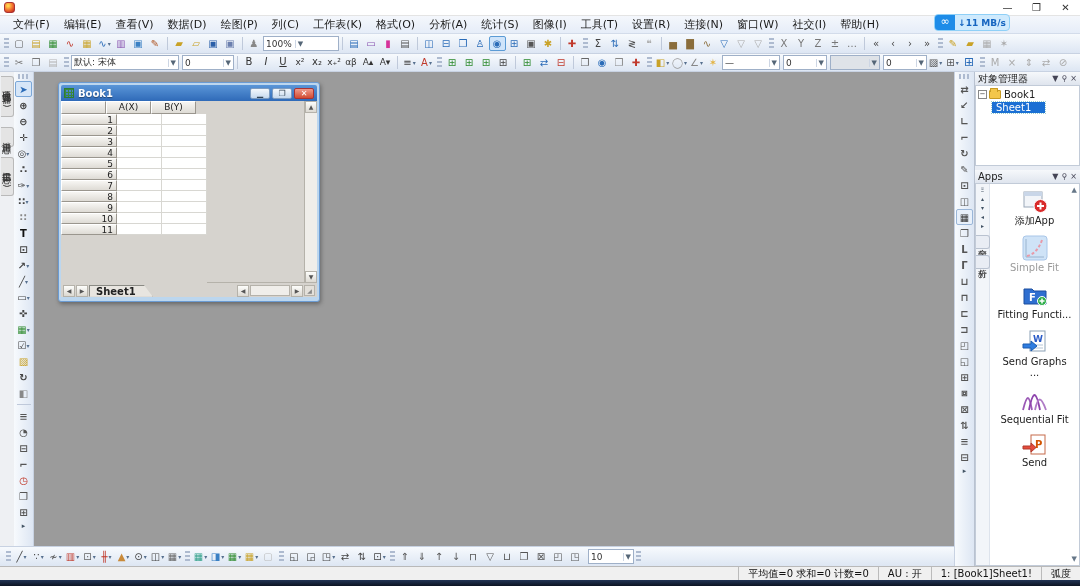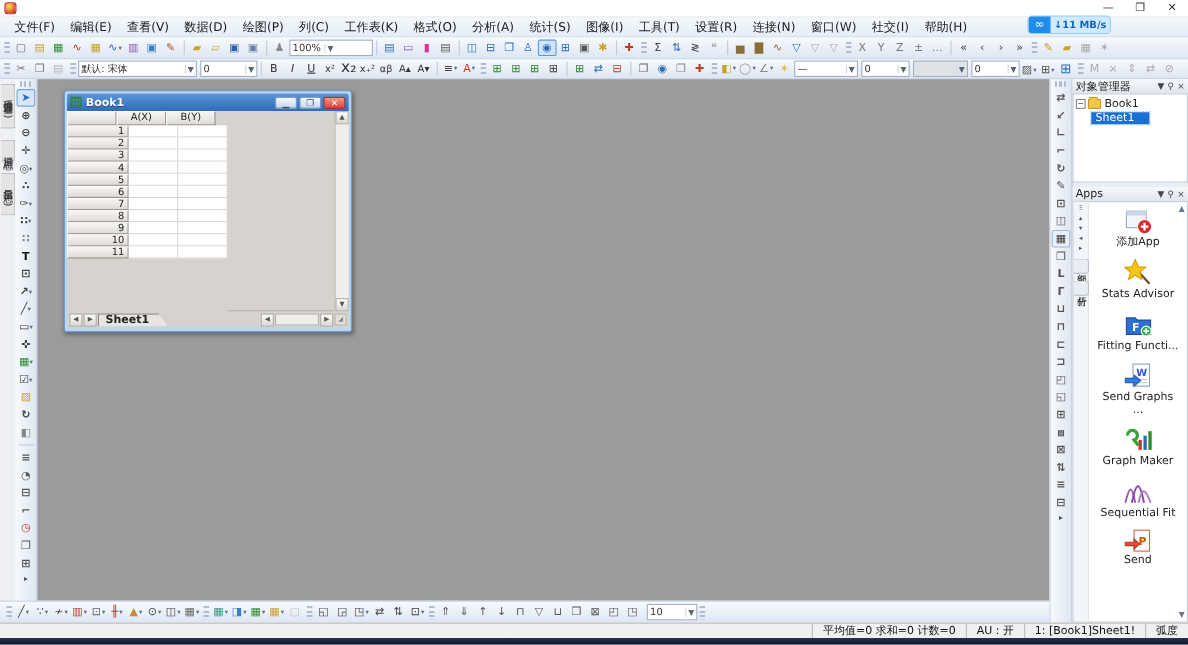--- a/index.html
+++ b/index.html
@@ -355,21 +355,21 @@
           <i></i>
         </span><span class="ti" style="font-style:italic;color:#333" title="italic-icon">
           <b>I</b>
           <i></i>
         </span><span class="ti" style="text-decoration:underline;color:#333" title="underline-icon">
           <b>U</b>
           <i></i>
         </span><span class="ti" style="color:#333;font-size:9px" title="superscript-icon">
           <b>x²</b>
           <i></i>
-        </span><span class="ti" style="color:#333;font-size:14px" title="subscript-icon">
+        </span><span class="ti" style="color:#333;font-size:10px" title="subscript-icon">
           <b>x₂</b>
           <i></i>
         </span><span class="ti" style="color:#333;font-size:9px" title="subsuperscript-icon">
           <b>x₊²</b>
           <i></i>
         </span><span class="ti" style="color:#333;font-size:9px" title="greek-icon">
           <b>αβ</b>
           <i></i>
         </span><span class="ti" style="color:#333;font-size:9px" title="increase-font-icon">
           <b>A▴</b>
@@ -863,52 +863,44 @@
             <svg width="26" height="26">
                 <rect x="2" y="4" width="18" height="15" fill="#f2f5f9" stroke="#9aa7b8"></rect>
                 <rect x="2" y="4" width="18" height="4" fill="#c9d6e8"></rect>
                 <circle cx="18.5" cy="18" r="6.5" fill="#d92b2b" stroke="#fff"></circle>
                 <path d="M18.5 14.5v7M15 18h7" stroke="#fff" stroke-width="2" fill="none"></path>
               </svg>
             <span class="app-label">添加App</span>
           </div>
           <div class="app-item">
             <svg width="26" height="26">
-                <line x1="13" y1="12" x2="23" y2="23" stroke="#6b4f2a" stroke-width="2"></line>
-                <polygon points="10,1 12.8,7.5 19.5,8 14.3,12.3 16,19 10,15.2 4,19 5.7,12.3 0.5,8 7.2,7.5" fill="#f5c518" stroke="#d99a00"></polygon>
+                <rect x="1" y="1" width="24" height="24" rx="3" fill="#cfe3f7" stroke="#a9c6e8"></rect>
+                <path d="M4 4v18h18" stroke="#9ab4cf" fill="none"></path>
+                <path d="M5 21 Q15 19 20 5" fill="none" stroke="#e89aa8" stroke-width="2" stroke-dasharray="3 2"></path>
               </svg>
-            <span class="app-label">Stats Advisor</span>
+            <span class="app-label dim">Simple Fit</span>
           </div>
           <div class="app-item">
             <svg width="26" height="26">
                 <path d="M2 7h8l2 2h12v13H2z" fill="#2f6fd0" stroke="#1d4f9e"></path>
                 <text x="7" y="19" fill="#fff" font-size="10" font-weight="bold" font-family="DejaVu Serif,serif">F</text>
                 <circle cx="20" cy="19" r="4.5" fill="#2fae4a" stroke="#fff"></circle>
                 <path d="M20 16.5v5M17.5 19h5" stroke="#fff" stroke-width="1.5" fill="none"></path>
               </svg>
             <span class="app-label">Fitting Functi...</span>
           </div>
           <div class="app-item">
             <svg width="26" height="26">
                 <rect x="8" y="2" width="15" height="20" fill="#fff" stroke="#8aa0b5"></rect>
                 <text x="11" y="13" font-size="9" fill="#2b5cc8" font-weight="bold">W</text>
                 <line x1="10" y1="16" x2="21" y2="16" stroke="#b5c5d5"></line>
                 <line x1="10" y1="19" x2="21" y2="19" stroke="#b5c5d5"></line>
                 <path d="M1 15h8v-3l6 5-6 5v-3H1z" fill="#2f7de0" stroke="#1d5cb0"></path>
               </svg>
             <span class="app-label">Send Graphs ...</span>
-          </div>
-          <div class="app-item">
-            <svg width="26" height="26">
-                <rect x="13" y="13" width="3" height="9" fill="#c0392b"></rect>
-                <rect x="17.5" y="9" width="3" height="13" fill="#2b6cb8"></rect>
-                <rect x="22" y="5" width="3" height="17" fill="#2e8b2e"></rect>
-                <path d="M3 9 a4.5 4.5 0 1 1 6 4 l4 5" stroke="#3aa33a" stroke-width="3" fill="none"></path>
-              </svg>
-            <span class="app-label">Graph Maker</span>
           </div>
           <div class="app-item">
             <svg width="26" height="26">
                 <path d="M1 23 C5 7 7 7 10 23" stroke="#9b59b6" fill="none" stroke-width="1.8"></path>
                 <path d="M7 23 C11 3 14 3 18 23" stroke="#8e44ad" fill="none" stroke-width="1.8"></path>
                 <path d="M13 23 C16 9 19 9 24 23" stroke="#b07cc6" fill="none" stroke-width="1.8"></path>
               </svg>
             <span class="app-label">Sequential Fit</span>
           </div>
           <div class="app-item">

